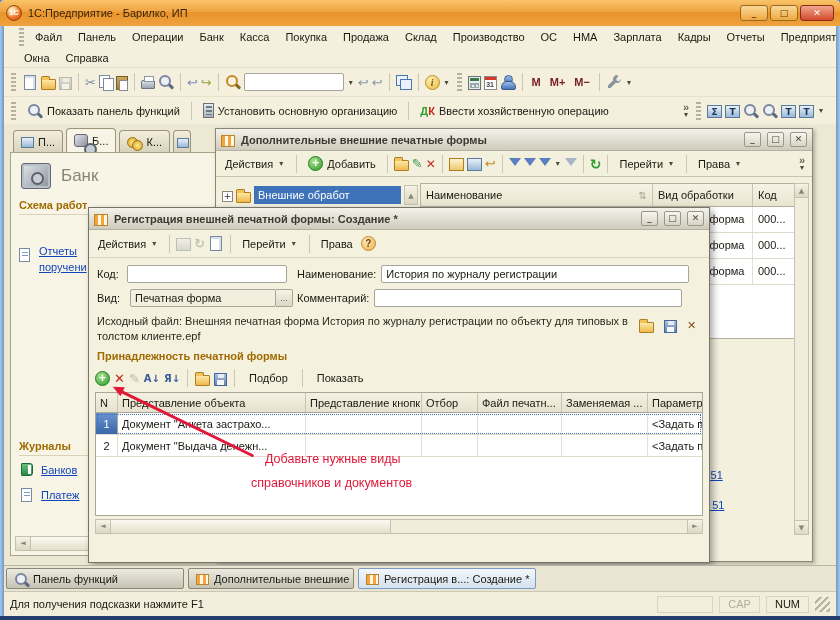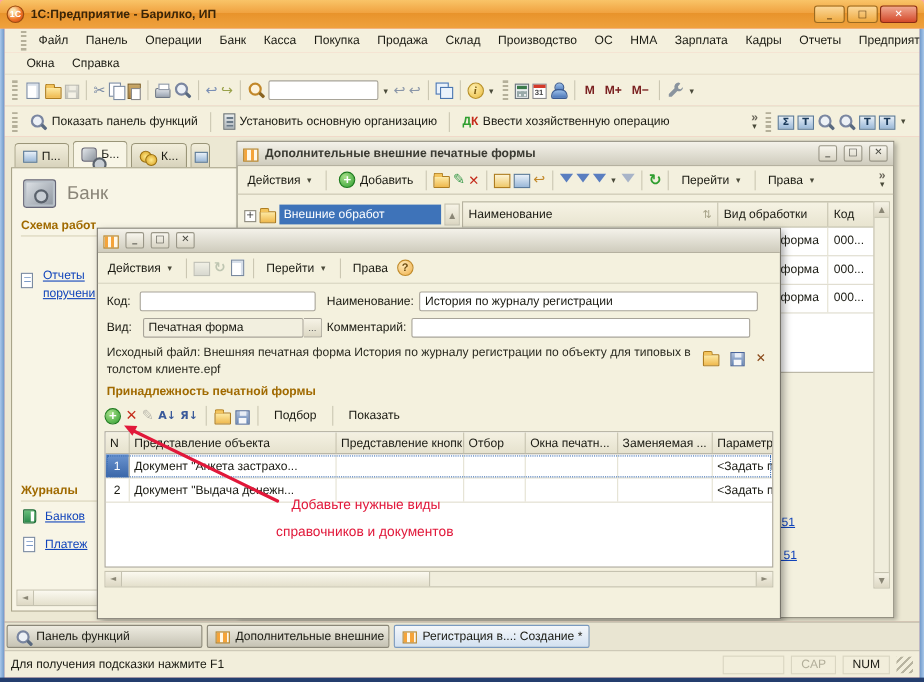--- a/index.html
+++ b/index.html
@@ -1,32 +1,32 @@
 <!DOCTYPE html>
 <html><head>
 <meta charset="utf-8">
 <style>
   * { margin:0; padding:0; box-sizing:border-box; }
   html,body { width:840px; height:620px; }
   body { font-family:"Liberation Sans", sans-serif; font-size:11px; color:#1a1a12; }
 
-  .app { position:relative; width:840px; height:620px; background:#fca5a5; overflow:hidden; }
+  .app { position:relative; width:840px; height:620px; background:#3b82f6; overflow:hidden; }
   .edge-l,.edge-r { position:absolute; top:26px; bottom:0; width:4px;
       background:linear-gradient(90deg,#A9C8EA,#6E97C8); z-index:50; }
   .edge-l { left:0; } .edge-r { right:0; background:linear-gradient(90deg,#6E97C8,#A9C8EA); }
   .edge-b { position:absolute; left:0; right:0; bottom:0; height:4px; background:#243E6E; z-index:51; }
 
   
   .titlebar { position:absolute; left:0; top:0; width:840px; height:26px;
       background:linear-gradient(#F9C468,#F0A240 45%,#E8932B 46%,#EFA23E);
       border-radius:4px 4px 0 0; display:flex; align-items:center; padding:0 6px; z-index:52; }
   .logo1c { width:16px; height:16px; border-radius:50%; flex:none;
       background:radial-gradient(circle at 35% 30%, #FBE2AC 15%, #F07828 55%, #C83A10);
       border:1px solid #9a4a10; margin-right:6px; color:#fff; font:bold 8px/14px "Liberation Sans",sans-serif; text-align:center; }
-  .wtitle { font-weight:bold; color:#3A2508; }
+  .wtitle { font-weight:normal; color:#3A2508; }
   .winbtns { margin-left:auto; display:flex; gap:2px; }
   .wb { width:28px; height:16px; border:1px solid #9a6a20; border-radius:3px; text-align:center;
       font:bold 9px/14px "DejaVu Sans",sans-serif; color:#5a3a10;
       background:linear-gradient(#FBD89A,#EFA93F); }
   .wb.close { background:linear-gradient(#F0A890,#D4492A); border-color:#8a2a14; color:#fff; width:34px; }
 
   
   .band { position:absolute; left:4px; width:832px; display:flex; align-items:center; background:#F4F0DD; }
   .m1 { top:26px; height:22px; padding-left:12px; }
   .m2 { top:48px; height:20px; padding-left:12px; border-bottom:1px solid #E2DEC8; }
@@ -466,20 +466,21 @@
       <a class="blink" style="left:482px;top:370px">ка 51</a>
       <div class="vscroll">
         <span class="up g">▲</span>
         <span class="dn g">▼</span>
       </div>
     </div>
 
     <div class="dialog">
       <div class="ititle">
         <span class="ic ic-grid"></span>
+        <span class="t">Регистрация внешней печатной формы: Создание *</span>
         <span class="iwb">_</span>
         <span class="iwb">□</span>
         <span class="iwb">✕</span>
       </div>
       <div class="dtb">
         <span class="tbtn">
           <span>Действия</span>
           <span class="g drop">▾</span>
         </span>
         <span class="vsep"></span>
@@ -537,21 +538,21 @@
         <span class="vsep"></span>
         <span class="flatbtn">Показать</span>
       </div>
 
       <div class="tablewrap">
         <div class="thead">
           <span class="thc c0">N</span>
           <span class="thc c1">Представление объекта</span>
           <span class="thc c2">Представление кнопки</span>
           <span class="thc c3">Отбор</span>
-          <span class="thc c4">Окна печатн...</span>
+          <span class="thc c4">Файл печатн...</span>
           <span class="thc c5">Заменяемая ...</span>
           <span class="thc c6" style="border-right:none">Параметры</span>
         </div>
         <div class="trow sel">
           <span class="tdc ncell sel c0">1</span>
           <span class="tdc c1">Документ "Анкета застрахо...</span>
           <span class="tdc c2"></span>
           <span class="tdc c3"></span>
           <span class="tdc c4"></span>
           <span class="tdc c5"></span>

